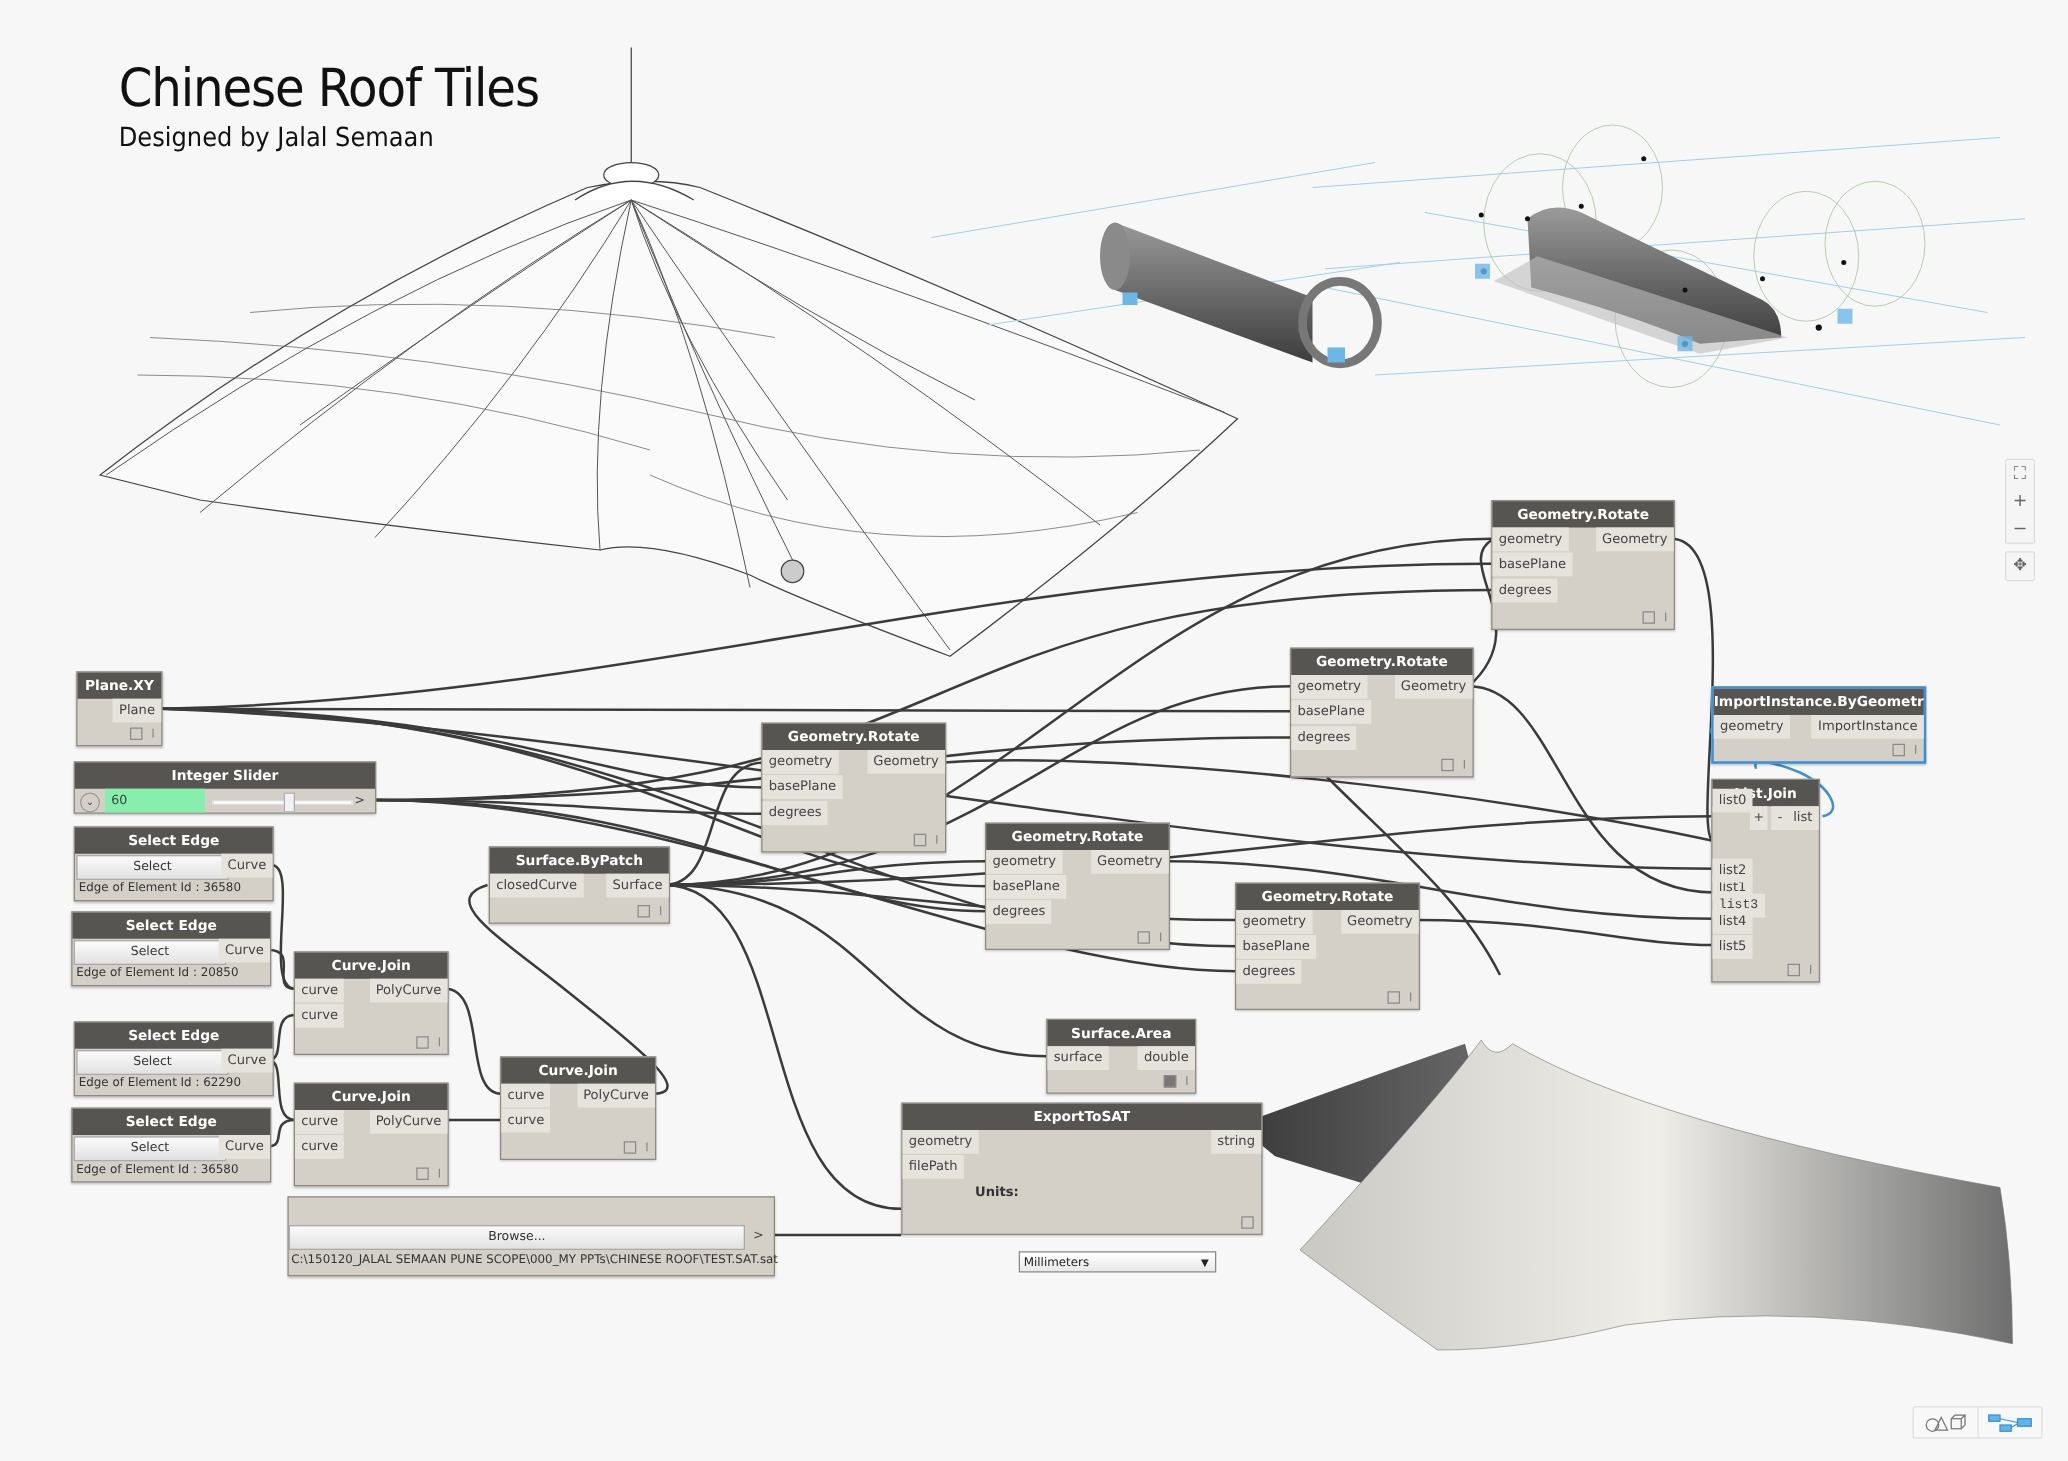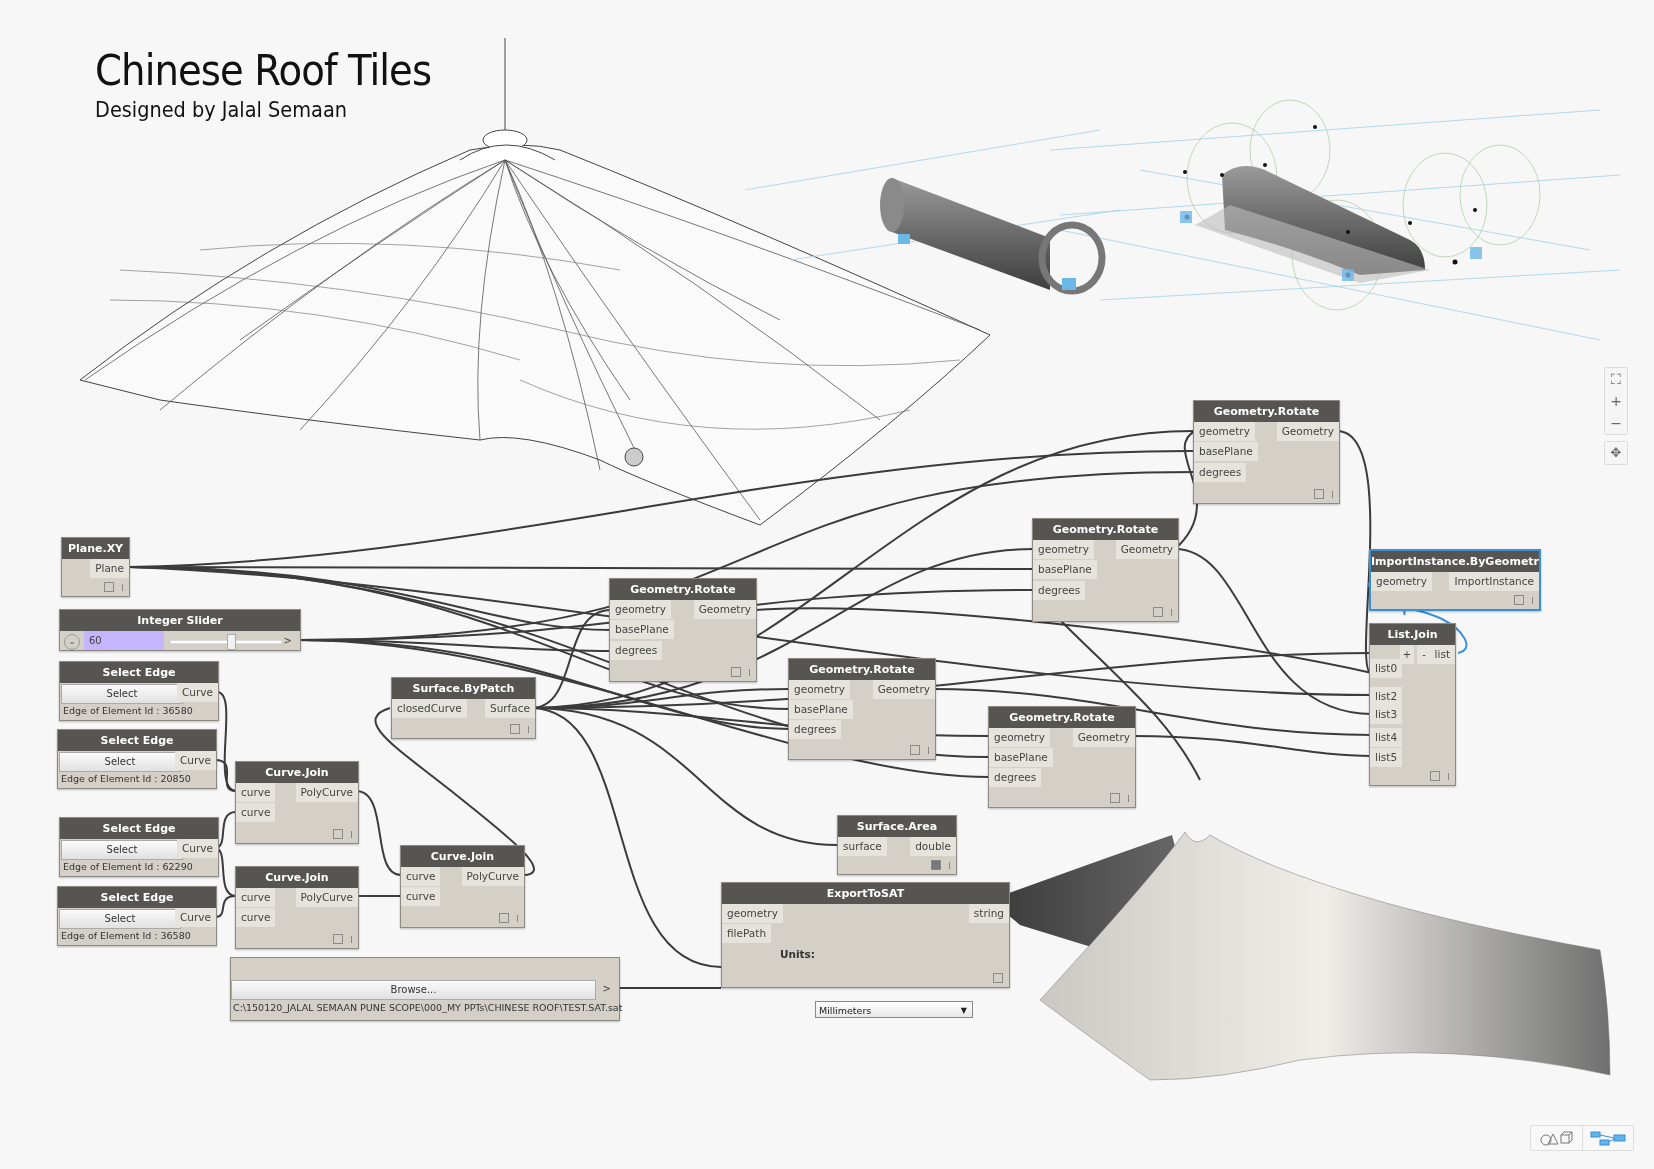--- a/index.html
+++ b/index.html
@@ -183,21 +183,21 @@
 
 <div class="node" style="left:61px;top:537px;width:67px;height:58px;">
   <div class="nh">Plane.XY</div>
   <div class="port out" style="top:21px;">Plane</div>
   <div class="foot"><span class="sq"></span><span class="bar"></span></div>
 </div>
 
 <div class="node" style="left:59px;top:609px;width:240px;height:40px;">
   <div class="nh">Integer Slider</div>
   <div style="position:absolute;left:4px;top:24px;width:14px;height:14px;border:1px solid #999;border-radius:50%;font-size:8px;text-align:center;line-height:14px;">⌄</div>
-  <div style="position:absolute;left:24px;top:21px;width:75px;height:19px;line-height:19px;background:#c4b5fd;padding-left:5px;font-size:10px;">60</div>
+  <div style="position:absolute;left:24px;top:21px;width:75px;height:19px;line-height:19px;background:#86efac;padding-left:5px;font-size:10px;">60</div>
   <div style="position:absolute;left:110px;top:30px;width:110px;height:2px;background:#fff;border:1px solid #ddd;"></div>
   <div style="position: absolute; left: 167px; top: 24px; width: 7px; height: 14px; background: rgb(242, 242, 242); border: 1px solid rgb(170, 170, 170);"></div>
   <div style="position:absolute;right:8px;top:21px;line-height:19px;font-size:10px;">&gt;</div>
 </div>
 
 <div class="node" style="left:59px;top:661px;width:158px;height:58px;">
   <div class="nh">Select Edge</div>
   <div class="btn" style="left:1px;top:22px;width:120px;">Select</div>
   <div class="port out" style="top:21px;">Curve</div>
   <div class="info" style="left:3px;top:43px;">Edge of Element Id : 36580</div>
@@ -295,24 +295,24 @@
 
 <div class="node sel" style="left:1369px;top:549px;width:168px;height:58px;">
   <div class="nh">ImportInstance.ByGeometry</div>
   <div class="port in" style="top:21px;">geometry</div>
   <div class="port out" style="top:21px;">ImportInstance</div>
   <div class="foot"><span class="sq"></span><span class="bar"></span></div>
 </div>
 
 <div class="node" style="left:1369px;top:623px;width:85px;height:161px;">
   <div class="nh">List.Join</div>
-  <div class="port in" style="top:35px;">list0</div>
+  <div class="port in" style="top:7px;">list0</div>
   <div class="port in" style="top:42px;margin-top:35px;">list1</div>
   <div class="port in" style="top:63px;">list2</div>
-  <div class="port in" style="top:81px;">list3</div>
+  <div class="port in" style="top:91px;font-family:Liberation Mono, monospace;">list3</div>
   <div class="port in" style="top:104px;">list4</div>
   <div class="port in" style="top:124px;">list5</div>
   <div style="position:absolute;left:30px;top:21px;width:14px;height:19px;line-height:19px;text-align:center;background:#e6e3dc;font-size:10px;">+</div>
   <div style="position:absolute;left:47px;top:21px;width:14px;height:19px;line-height:19px;text-align:center;background:#e6e3dc;font-size:10px;">-</div>
   <div class="port out" style="top:21px;">list</div>
   <div class="foot"><span class="sq"></span><span class="bar"></span></div>
 </div>
 
 <div class="node" style="left:837px;top:815px;width:118px;height:58px;">
   <div class="nh">Surface.Area</div>

